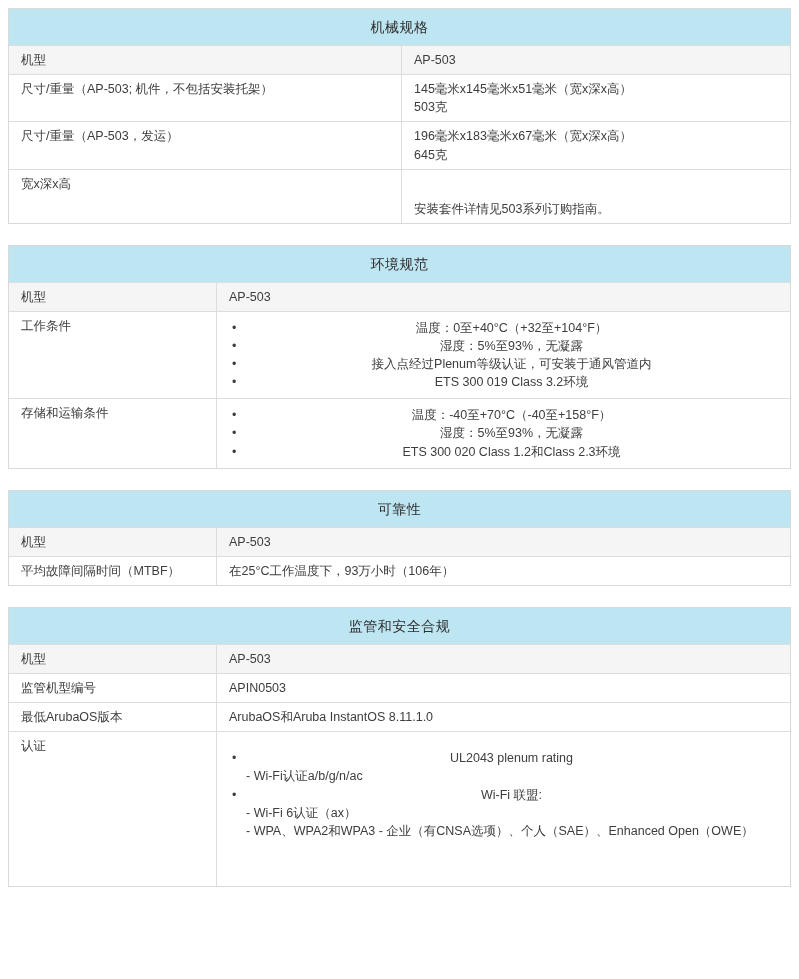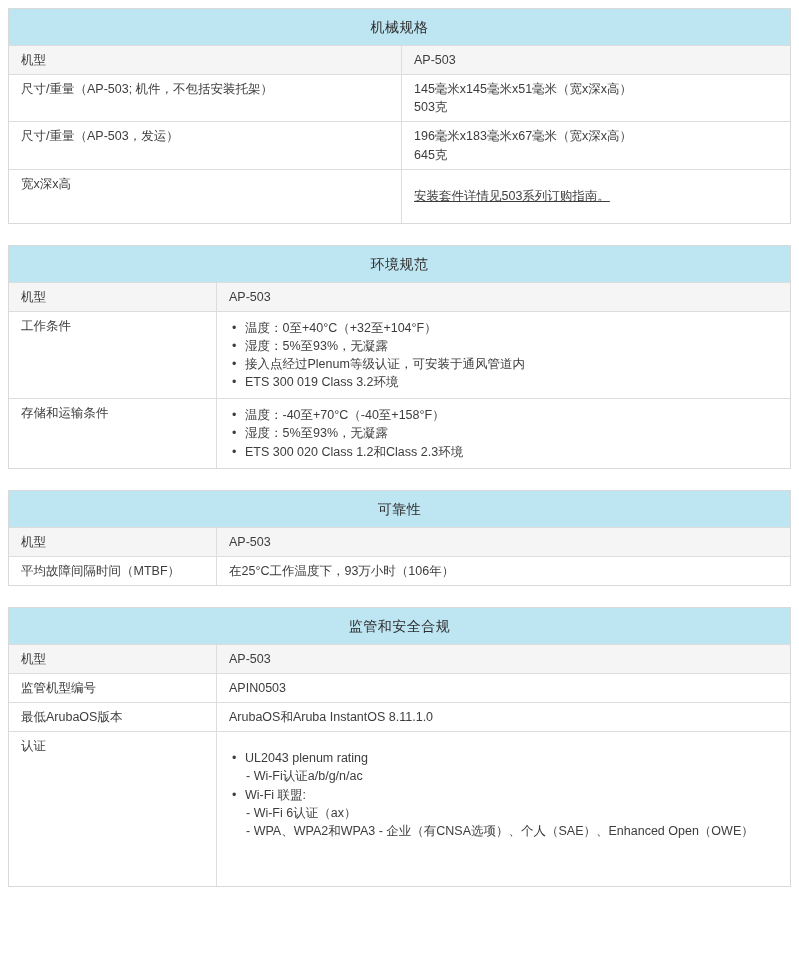--- a/index.html
+++ b/index.html
@@ -35,32 +35,32 @@
   .cell {
     padding: 5px 12px;
     font-size: 12.5px;
     line-height: 1.45;
   }
   .cell-label { width: 207px; flex: none; }
   .table-0 .cell-label { width: 392px; }
   .cell-value { flex: 1; border-left: 1px solid var(--row-divider, #dddddd); }
 
   
-  .item.bullet { position: relative; padding-left: 16px; }
+  .item.bullet { position: relative; padding-left: 16px; text-align: center; }
   .item.bullet::before {
     content: "\2022";
     position: absolute;
     left: 3px;
     top: 0;
   }
   .item.sub { padding-left: 17px; }
 
   
   .table-0 .row-3 { min-height: 54px; }
-  .table-0 .row-3 .cell-value { display: flex; flex-direction: column; justify-content: center; text-decoration: underline; }
+  .table-0 .row-3 .cell-value { display: flex; flex-direction: column; justify-content: flex-end; }
   .table-1 .row-1 .cell-value, .table-1 .row-2 .cell-value,
   .table-3 .row-3 .cell-value { padding-top: 7px; padding-bottom: 7px; }
   .table-3 .row-4 .cell-value { padding-top: 17px; padding-bottom: 46px; }
 </style>
 </head>
 <body>
 
 <div class="page">
   <div id="tables-root">
       <div class="spec-table table-0">

